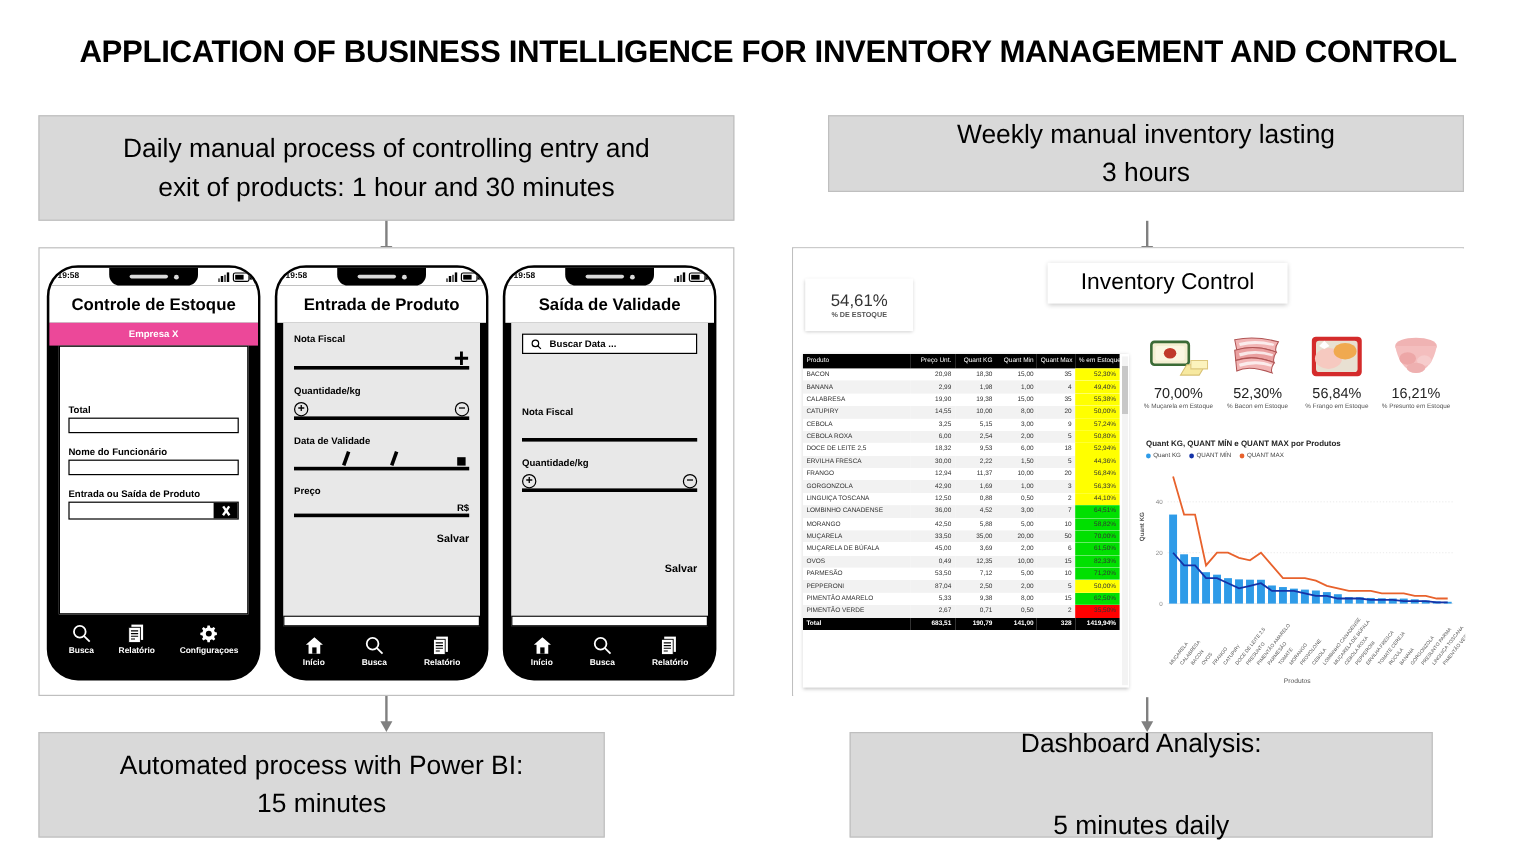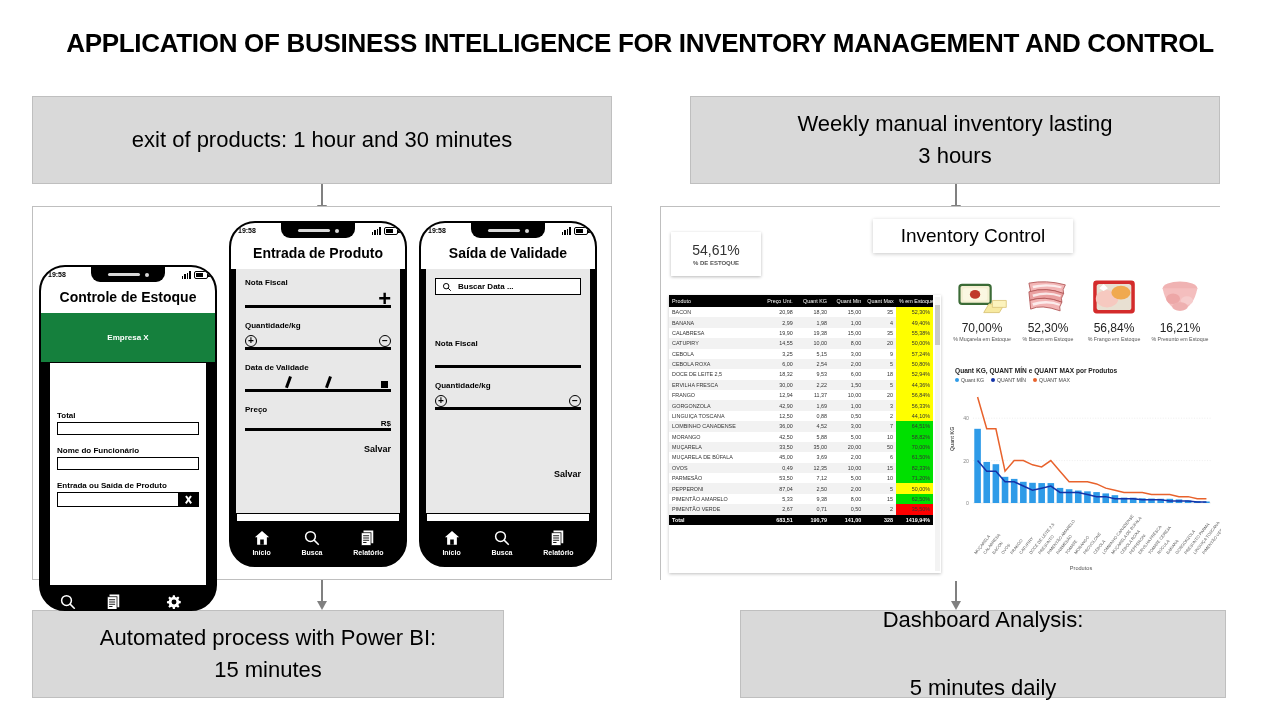--- a/index.html
+++ b/index.html
@@ -25,23 +25,23 @@
     position: absolute;
     background: #d9d9d9;
     border: 1px solid #bfbfbf;
     display: flex; flex-direction: column;
     align-items: center; justify-content: center;
     font-size: 22px; color: #000; line-height: 1.45;
     text-align: center;
   }
   .pbox .l1, .pbox .l2 { display: block; }
   #box-tl { left: 32px;  top: 96px;  width: 580px; height: 88px; }
-  #box-tr { left: 690px; top: 96px;  width: 530px; height: 88px; }
+  #box-tr { left: 690px; top: 96px;  width: 530px; height: 64px; }
   #box-bl { left: 32px;  top: 610px; width: 472px; height: 88px; }
-  #box-br { left: 740px; top: 610px; width: 486px; height: 88px; gap: 36px; }
+  #box-br { left: 708px; top: 610px; width: 486px; height: 88px; gap: 36px; }
 
   
   .arrow { position: absolute; width: 2px; background: #808080; }
   .arrow::after {
     content: ""; position: absolute; left: -4px; bottom: -8px;
     border-left: 5px solid transparent; border-right: 5px solid transparent;
     border-top: 9px solid #808080;
   }
   #arrow-tl { left: 321px; top: 184px; height: 22px; }
   #arrow-tr { left: 955px; top: 184px; height: 22px; }
@@ -53,21 +53,21 @@
   #panel-left  { left: 32px;  top: 206px; width: 580px; height: 374px; }
   #panel-right { left: 660px; top: 206px; width: 560px; height: 374px; }
 
   
   .phone {
     position: absolute; top: 14px;
     background: #000; border-radius: 26px;
     border: 2px solid #000;
     overflow: hidden;
   }
-  #phone1 { left: 6px;   width: 178px; height: 346px; margin-top: 44px; }
+  #phone1 { left: 6px;   width: 178px; height: 346px; }
   #phone2 { left: 196px; width: 178px; height: 346px; }
   #phone3 { left: 386px; width: 178px; height: 346px; }
 
   .statusbar {
     position: relative; height: 15px; background: #fff;
     display: flex; align-items: center; justify-content: space-between;
     padding: 0 7px; font-size: 7px; font-weight: bold; color: #000;
   }
   .notch {
     position: absolute; left: 50%; transform: translateX(-50%); top: 0;
@@ -85,22 +85,22 @@
   .batt { width: 14px; height: 8px; border: 1.3px solid #000; border-radius: 2px; position: relative; display:flex; align-items:center; }
   .batt::after { content:""; position:absolute; right:-3px; top:2.2px; width:1.6px; height:3px; background:#000; }
   .batt i { display:block; width:7px; height:4px; background:#000; margin-left:1.3px; }
 
   .phone-title {
     background: #fff; text-align: center;
     font-size: 14px; font-weight: bold; color: #000;
     padding: 7px 0 8px 0;
   }
   .phone-sub {
-    background: #15803d; color: #fff; text-align: center;
-    font-size: 8px; font-weight: bold; padding: 20px 0;
+    background: #ec4899; color: #fff; text-align: center;
+    font-size: 8px; font-weight: bold; padding: 5px 0;
   }
   .phone-screen {
     background: #fff; margin: 0 8px;
     border: 1.5px solid #000; height: 224px; padding: 8px 7px;
     position: relative;
   }
   .phone-screen.grey { background: #e8e8e8; border: none; margin: 0 5px; height: 244px; padding: 9px 9px; }
   .phone-screen.grey2 { background: #e8e8e8; border: none; margin: 0 5px; height: 244px; padding: 9px 9px; }
 
   .fld-label { font-size: 8px; font-weight: bold; color: #000; margin-bottom: 2px; }
@@ -206,20 +206,21 @@
   }
 </style>
 </head>
 <body>
 
 <div id="slide">
 
   <div class="slide-title">APPLICATION OF BUSINESS INTELLIGENCE FOR INVENTORY MANAGEMENT AND CONTROL</div>
 
   <div class="pbox" id="box-tl">
+    <span class="l1">Daily manual process of controlling entry and</span>
     <span class="l2">exit of products: 1 hour and 30 minutes</span>
   </div>
   <div class="pbox" id="box-tr">
     <span class="l1">Weekly manual inventory lasting</span>
     <span class="l2">3 hours</span>
   </div>
   <div class="pbox" id="box-bl">
     <span class="l1">Automated process with Power BI:</span>
     <span class="l2">15 minutes</span>
   </div>

